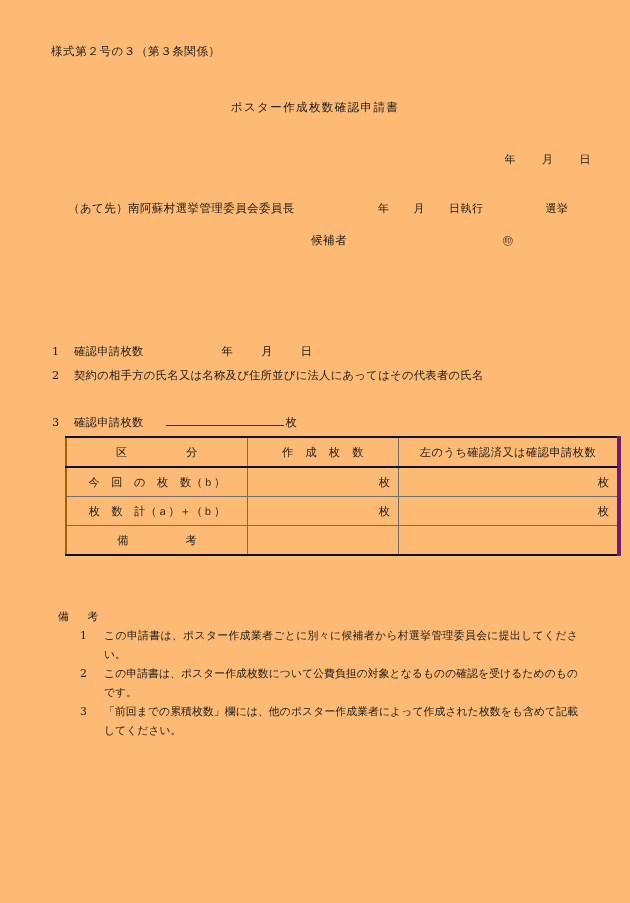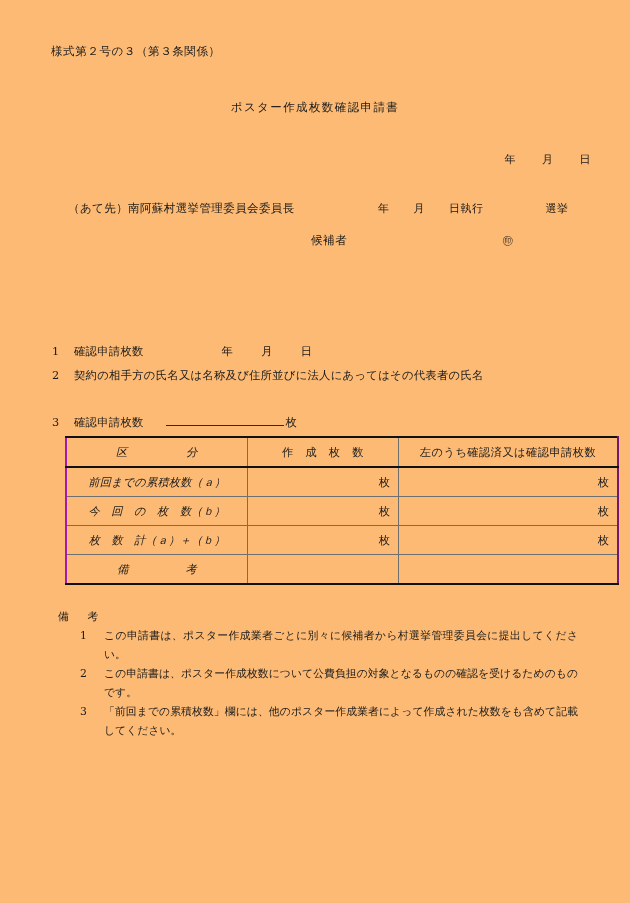--- a/index.html
+++ b/index.html
@@ -139,22 +139,22 @@
     font-size: 11.2px;
   }
   .count-table td {
     border: 1px solid #6f6f6f;
     height: 28px;
     padding: 0 8px;
     vertical-align: middle;
   }
   .count-table tr:first-child td { border-top: 2px solid #111; }
   .count-table tr:last-child td { border-bottom: 2px solid #111; }
-  .count-table td:first-child { border-left: 2px solid #a21caf; font-style: italic; }
-  .count-table td:last-child { border-right: 2px solid #701a75; }
+  .count-table td:first-child { border-left: 2px solid #a16207; }
+  .count-table td:last-child { border-right: 4px solid #701a75; }
   .count-table thead td {
     text-align: center;
     border-bottom: 2px solid #111;
     letter-spacing: 0.5px;
   }
   .col-a { width: 164px; }
   .col-b { width: 134px; }
   .col-c { width: 202px; }
   .cell-label {
     text-align: center;
@@ -232,25 +232,20 @@
 
   <table class="count-table">
     <thead>
       <tr>
         <td class="col-a">区　　　　　分</td>
         <td class="col-b">作　成　枚　数</td>
         <td class="col-c">左のうち確認済又は確認申請枚数</td>
       </tr>
     </thead>
     <tbody>
-      <tr>
-        <td class="cell-label">前回までの累積枚数（ａ）</td>
-        <td class="cell-unit">枚</td>
-        <td class="cell-unit">枚</td>
-      </tr>
       <tr>
         <td class="cell-label">今　回　の　枚　数（ｂ）</td>
         <td class="cell-unit">枚</td>
         <td class="cell-unit">枚</td>
       </tr>
       <tr>
         <td class="cell-label">枚　数　計（ａ）＋（ｂ）</td>
         <td class="cell-unit">枚</td>
         <td class="cell-unit">枚</td>
       </tr>

